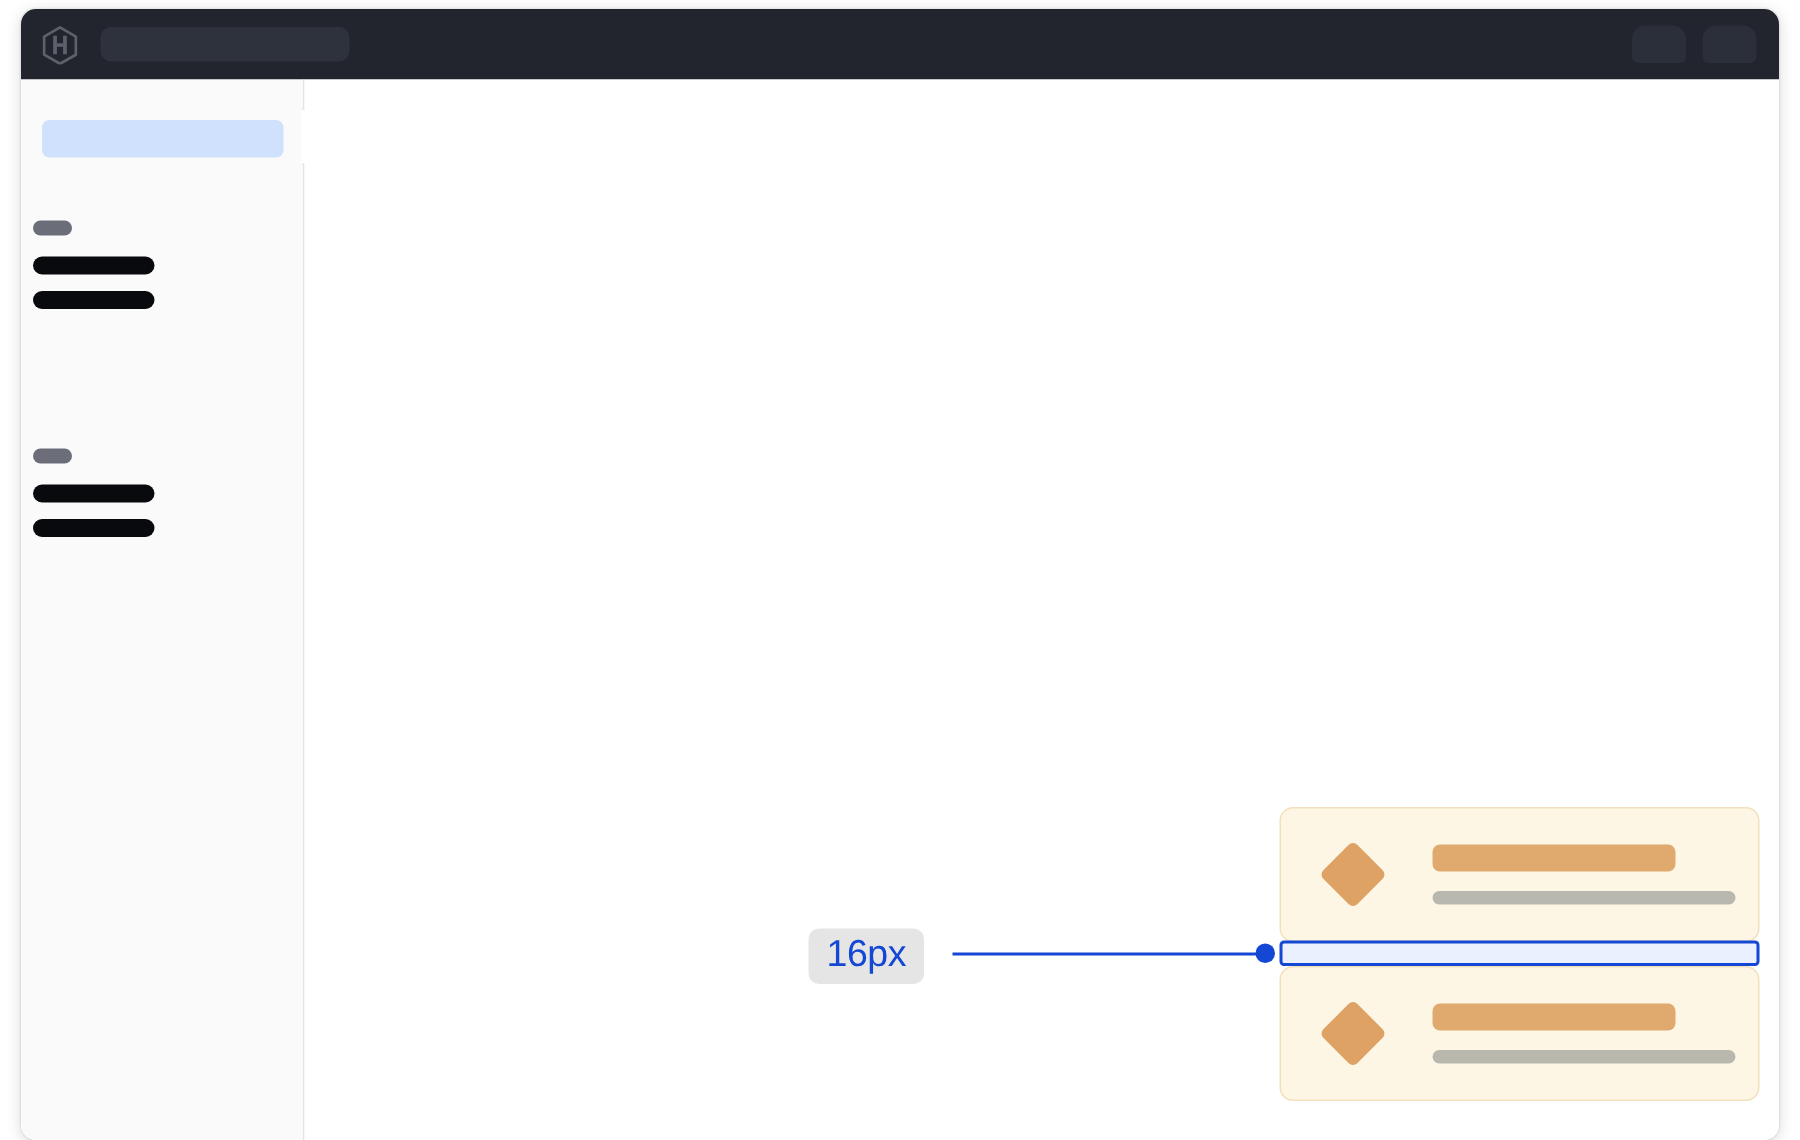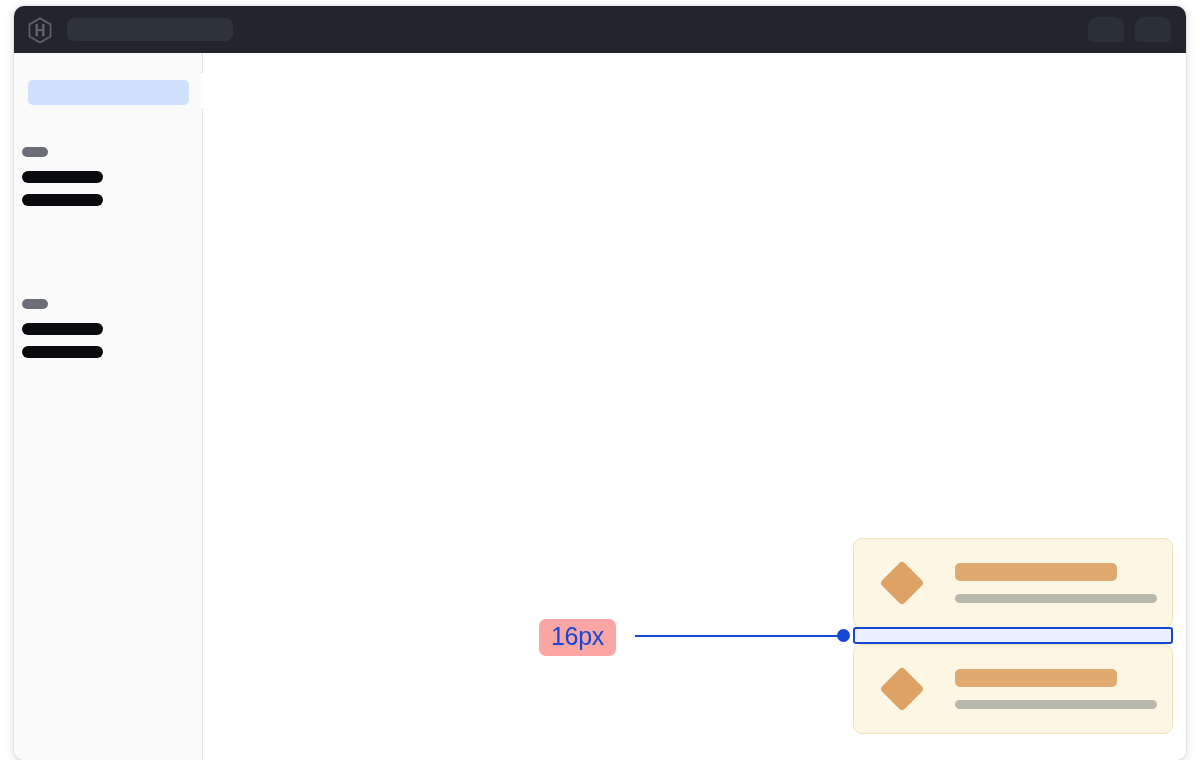--- a/index.html
+++ b/index.html
@@ -189,21 +189,21 @@
     top: 576px;
     width: 13px; height: 13px;
     border-radius: 50%;
     background: #1447d4;
   }
   #measure-value-badge {
     position: absolute;
     left: 336px;
     top: 566px;
     padding: 5px 12px 7px 12px;
-    background: #fca5a5;
+    background: #e5e5e5;
     border-radius: 7px;
     color: #1447d4;
     font-size: 25px;
     line-height: 1;
     letter-spacing: -0.3px;
     font-family: "Liberation Sans", sans-serif;
   }
 </style>
 </head>
 <body>

